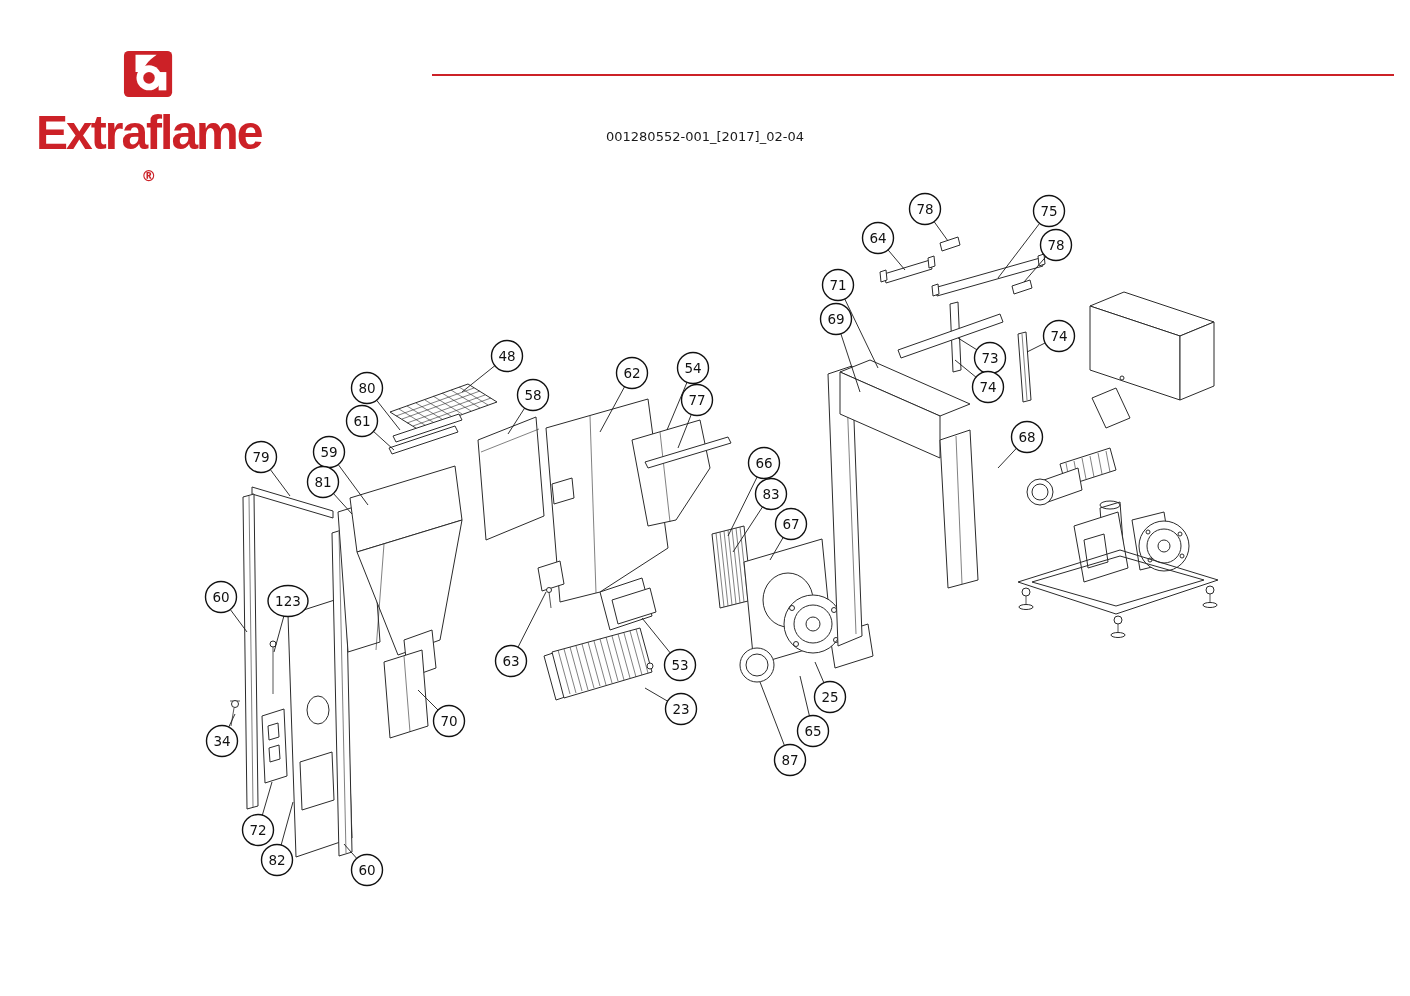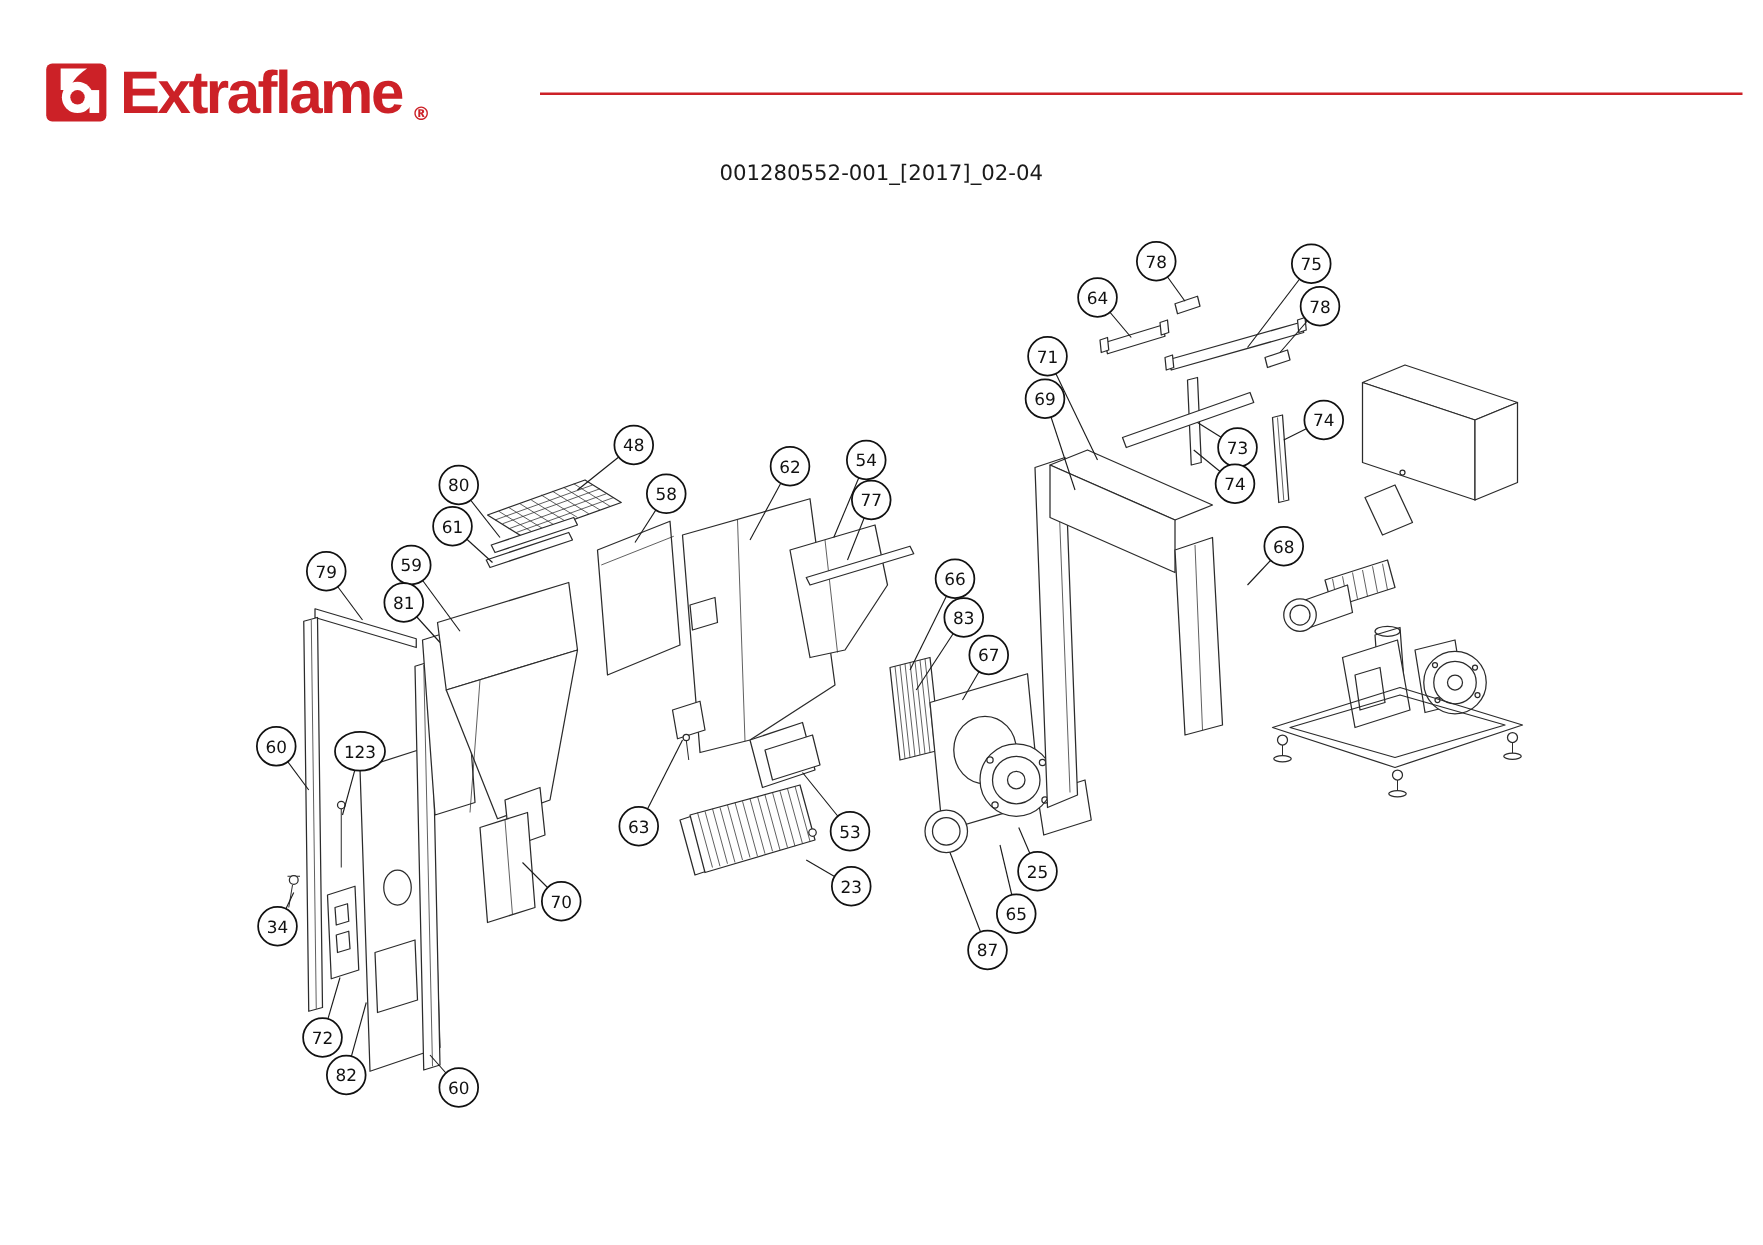--- a/index.html
+++ b/index.html
@@ -8,38 +8,38 @@
     width:1410px; height:996px;
     background:#ffffff;
     font-family:"DejaVu Sans","Liberation Sans",sans-serif;
     position:relative; overflow:hidden;
   }
   .page{ position:absolute; inset:0; }
 
   
   .logo{
     position:absolute; left:36px; top:46px;
-    display:flex; align-items:flex-end; gap:8px; z-index:3;
+    display:flex; align-items:center; gap:8px; z-index:3;flex-direction:column;
   }
   .logo-icon{ width:52px; height:52px; display:block; margin-top:2px; }
   .logo-text{
     color:var(--brand);
     font-size:48px; font-weight:700; letter-spacing:-2px; line-height:1.05;
     font-family:"Liberation Sans","DejaVu Sans",sans-serif;
   }
   .logo-reg{
     color:var(--brand); font-size:15px; font-weight:700; margin-top:1px;
   }
   .header-rule{
     position:absolute; left:432px; right:16px; top:74px; height:2px;
     background:var(--brand); z-index:3;
   }
   .doc-title{
     position:absolute; top:129px; left:0; width:100%;
-    text-align:center; font-size:17px; color:#1a1a1a; z-index:3;
+    text-align:center; font-size:13px; color:#1a1a1a; z-index:3;
   }
 
   
   #diagram-svg{ position:absolute; left:0; top:0; z-index:1; }
   .art{ stroke:#2b2b2b; stroke-width:1; fill:#ffffff; stroke-linejoin:round; }
   .art-nf{ stroke:#2b2b2b; stroke-width:1; fill:none; stroke-linejoin:round; }
   .art-line{ stroke:#2b2b2b; stroke-width:0.8; fill:none; }
   .art-thin{ stroke:#2b2b2b; stroke-width:0.6; fill:none; }
   #leader-lines line{ stroke:#1a1a1a; stroke-width:0.9; }
   #callout-markers ellipse{ fill:#ffffff; stroke:#111111; stroke-width:1.4; }

